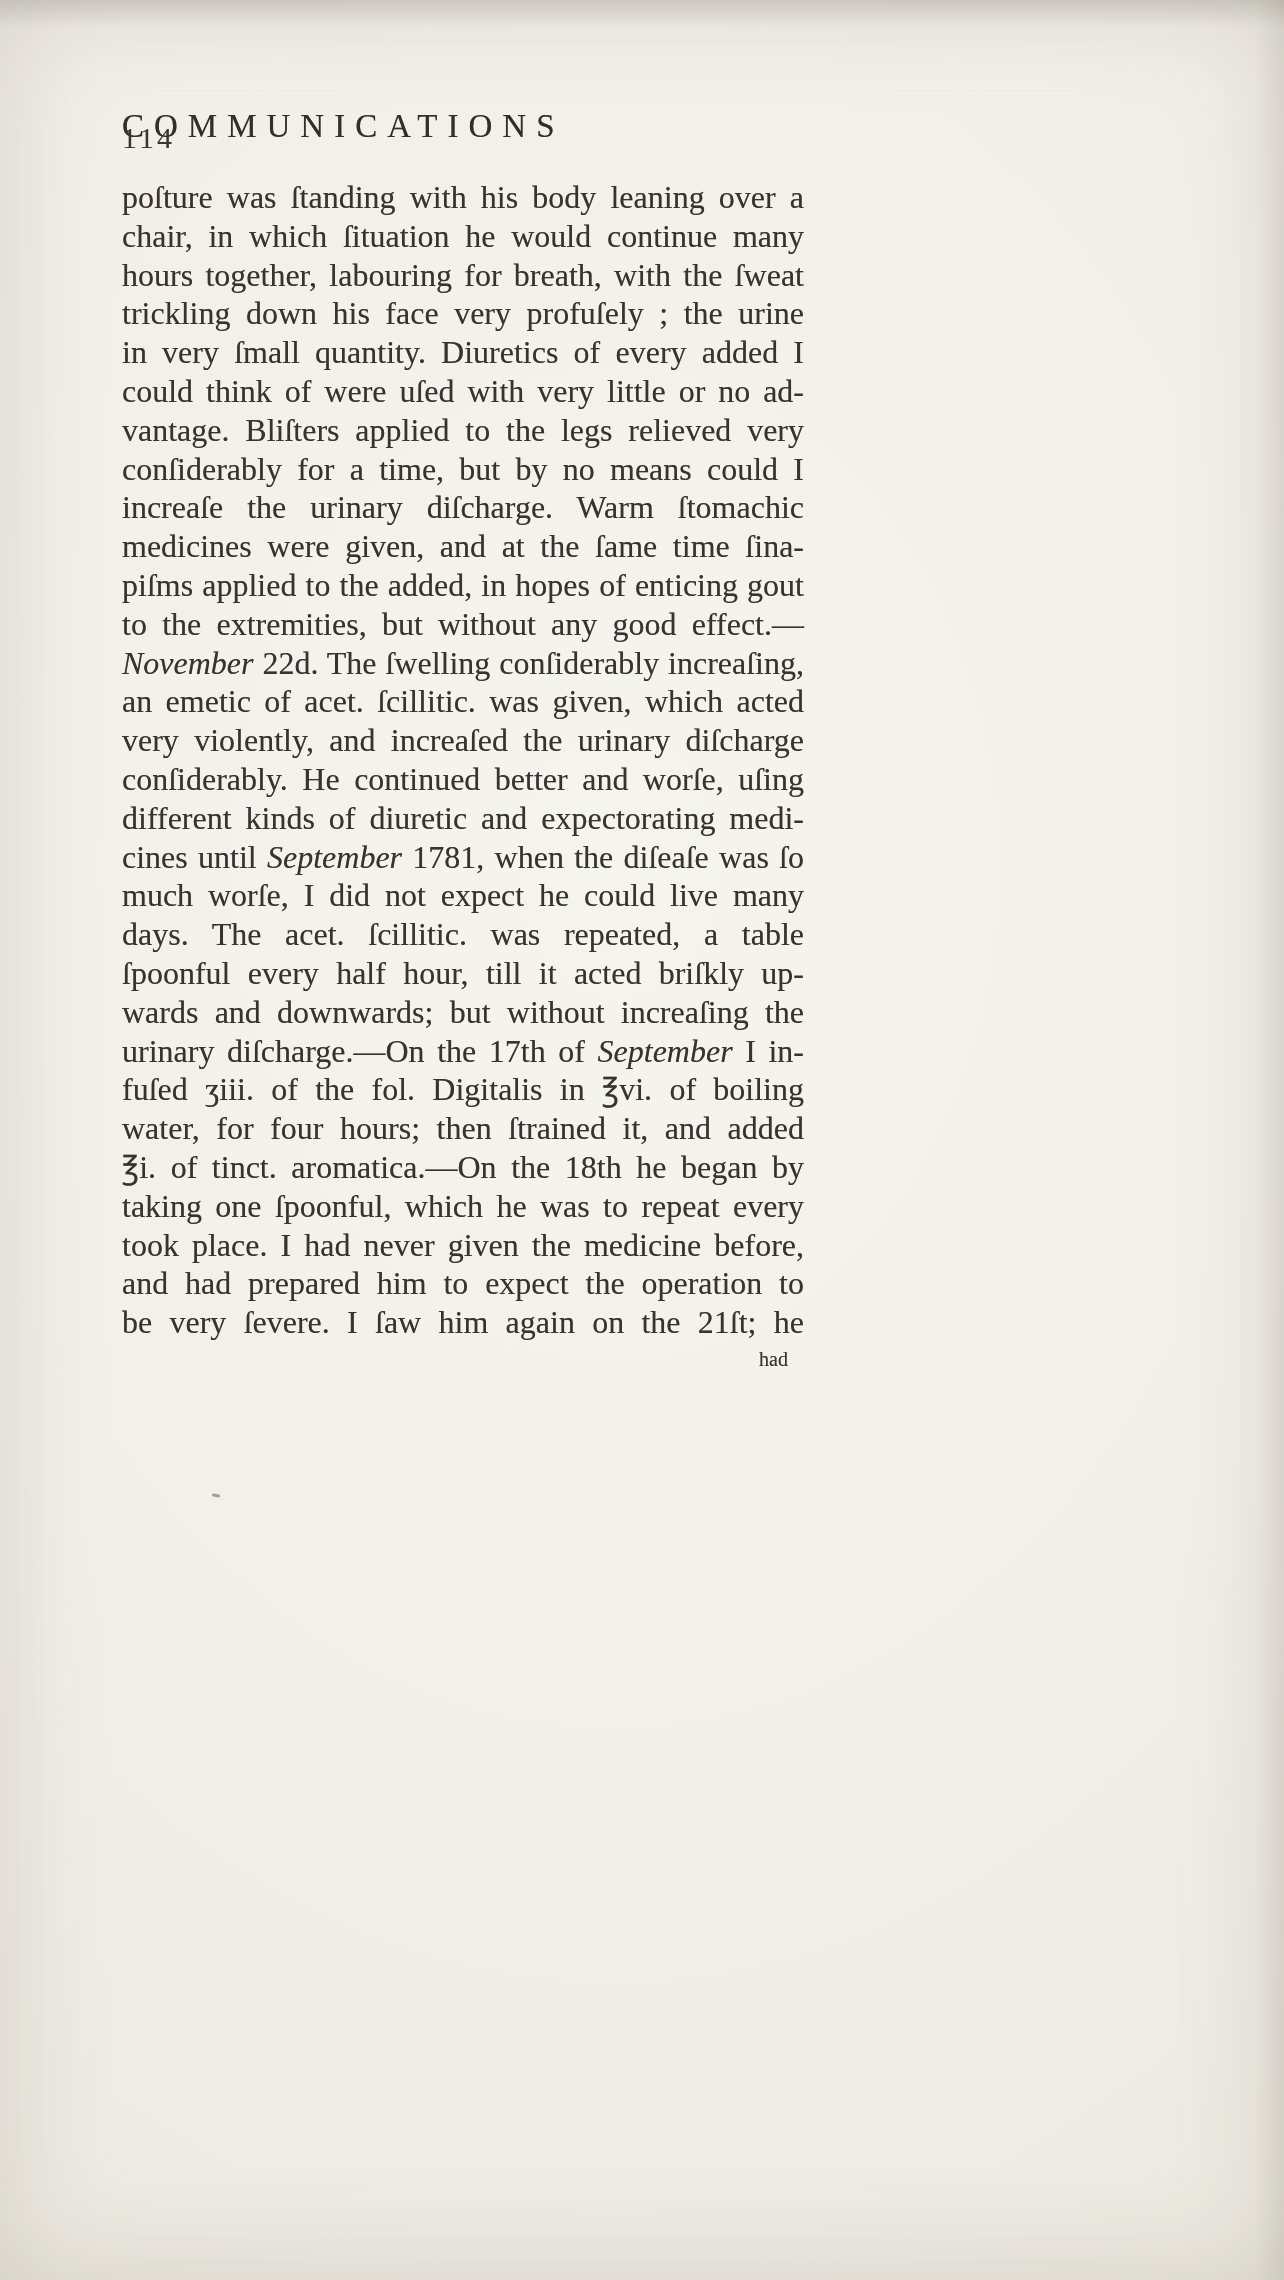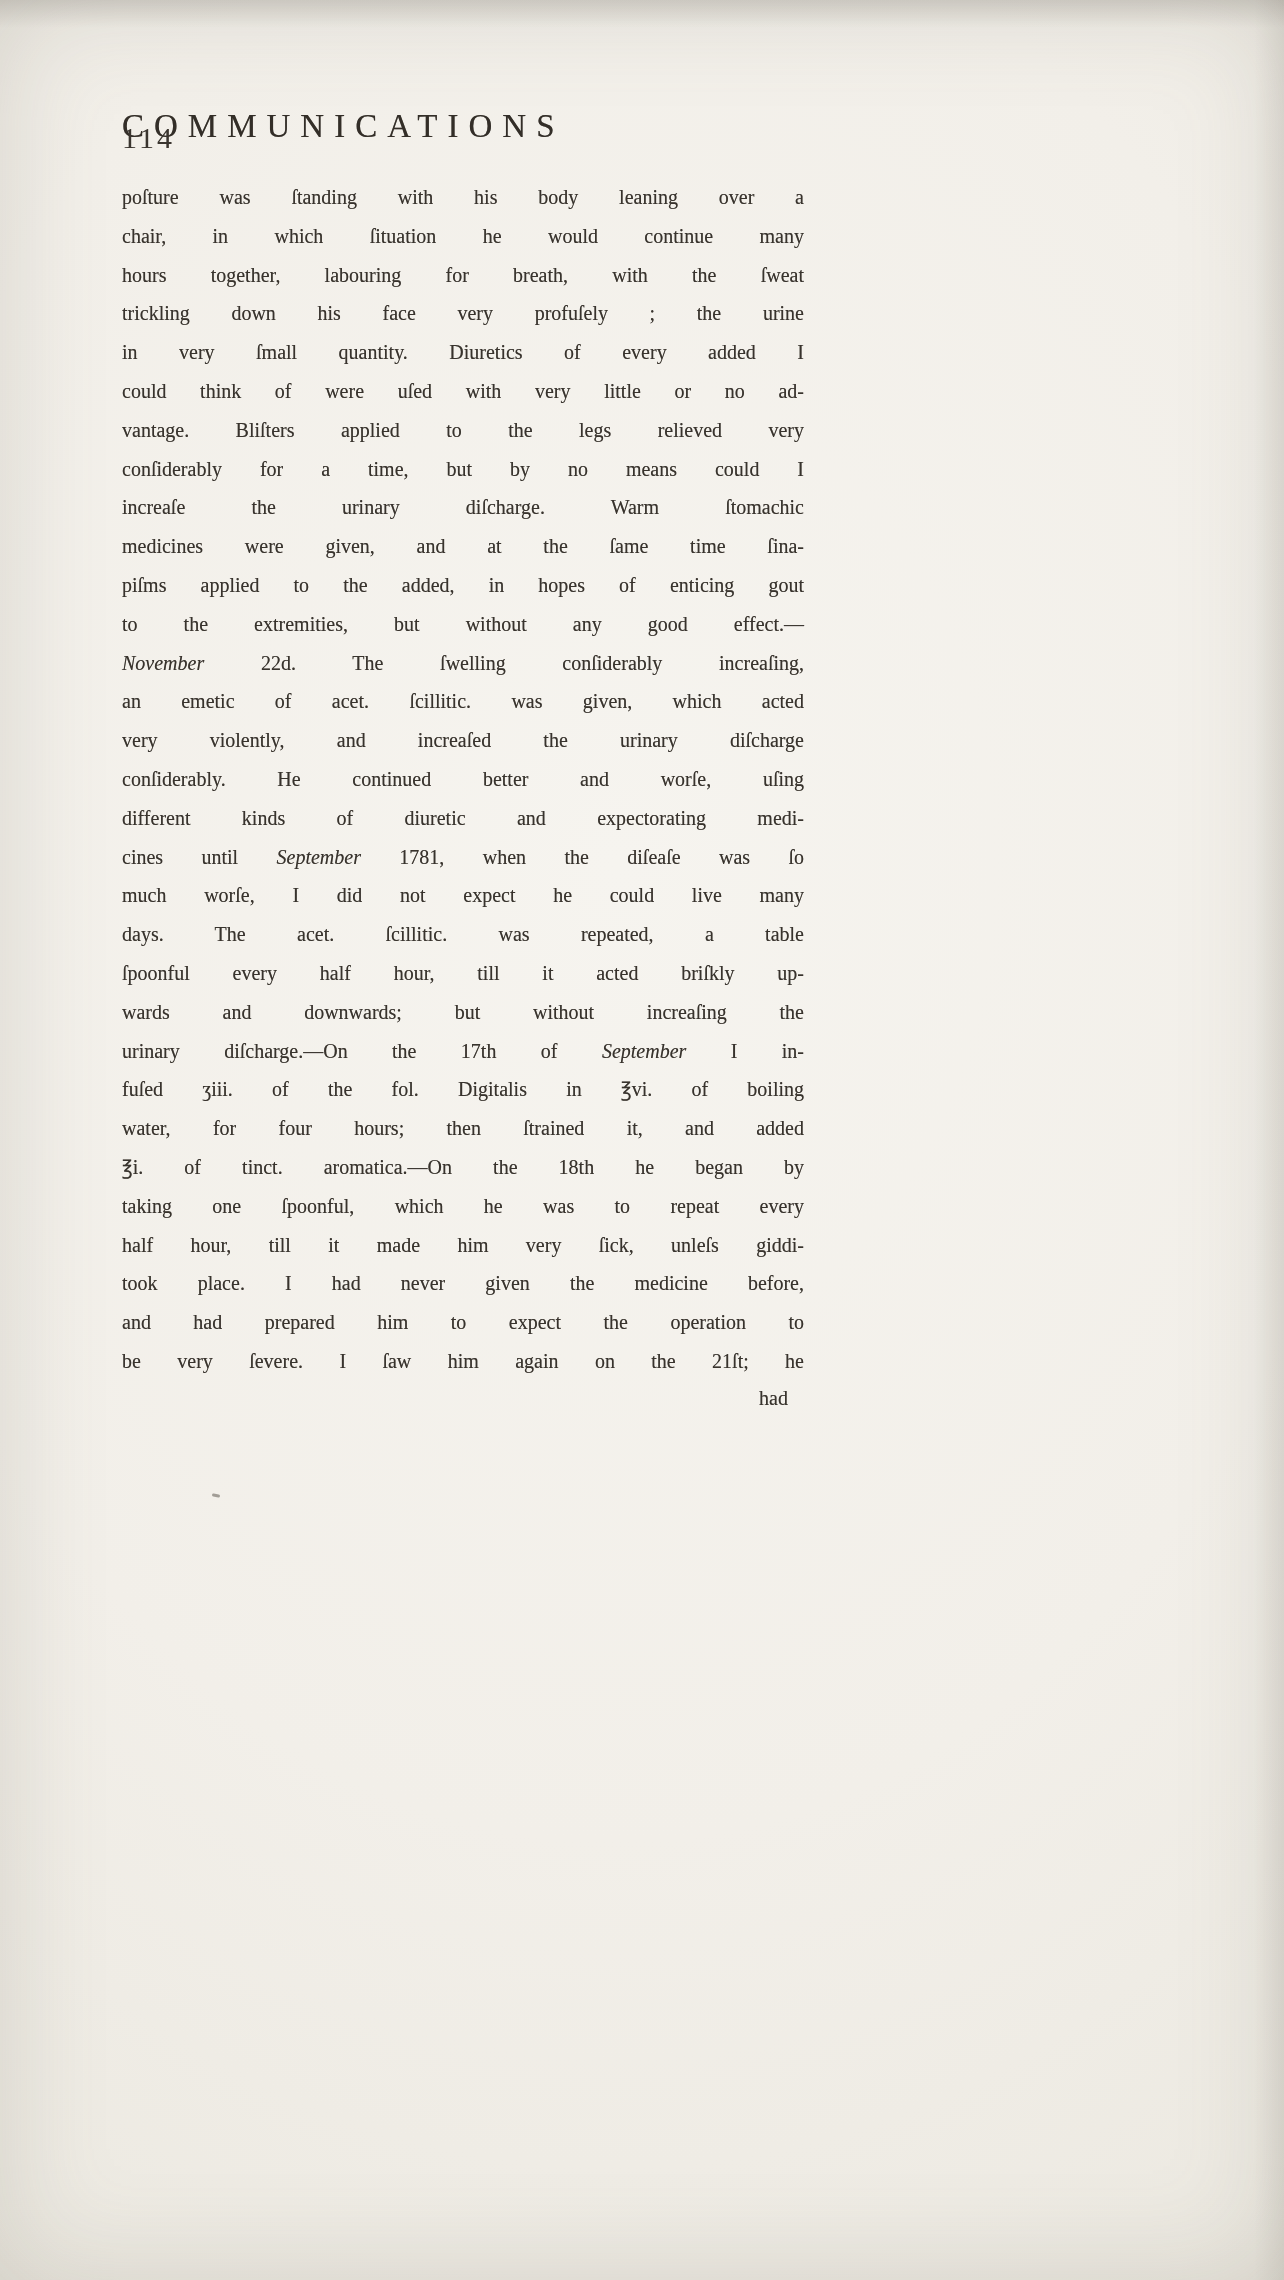--- a/index.html
+++ b/index.html
@@ -54,21 +54,21 @@
   .running-title {
     display: block;
     text-align: left;
     font-size: 33px;
     letter-spacing: 10px;
     color: #332e28;
     text-shadow: 0 0 0.6px rgba(51, 46, 40, 0.55);
   }
   .body-text {
     margin-top: 20px;
-    font-size: 20px;
+    font-size: 32px;
     line-height: 38.8px;
     text-shadow: 0 0 0.5px rgba(56, 51, 45, 0.5);
   }
   .line {
     text-align: justify;
     text-align-last: justify;
     height: 38.8px;
     overflow: visible;
   }
   .line i { font-style: italic; }
@@ -120,21 +120,20 @@
         <div class="line">cines until <i>September</i> 1781, when the diſeaſe was ſo</div>
         <div class="line">much worſe, I did not expect he could live many</div>
         <div class="line">days. The acet. ſcillitic. was repeated, a table</div>
         <div class="line">ſpoonful every half hour, till it acted briſkly up-</div>
         <div class="line">wards and downwards; but without increaſing the</div>
         <div class="line">urinary diſcharge.—On the 17th of <i>September</i> I in-</div>
         <div class="line">fuſed ʒiii. of the fol. Digitalis in ℥vi. of boiling</div>
         <div class="line">water, for four hours; then ſtrained it, and added</div>
         <div class="line">℥i. of tinct. aromatica.—On the 18th he began by</div>
         <div class="line">taking one ſpoonful, which he was to repeat every</div>
-        <div class="line">half hour, till it made him very ſick, unleſs giddi-</div>
         <div class="line">took place. I had never given the medicine before,</div>
         <div class="line">and had prepared him to expect the operation to</div>
         <div class="line">be very ſevere. I ſaw him again on the 21ſt; he</div>
       </div>
     <div class="catchword-row">
       <span class="catchword">had</span>
     </div>
   </div>
   <div class="ink-speck"></div>
 </div>

